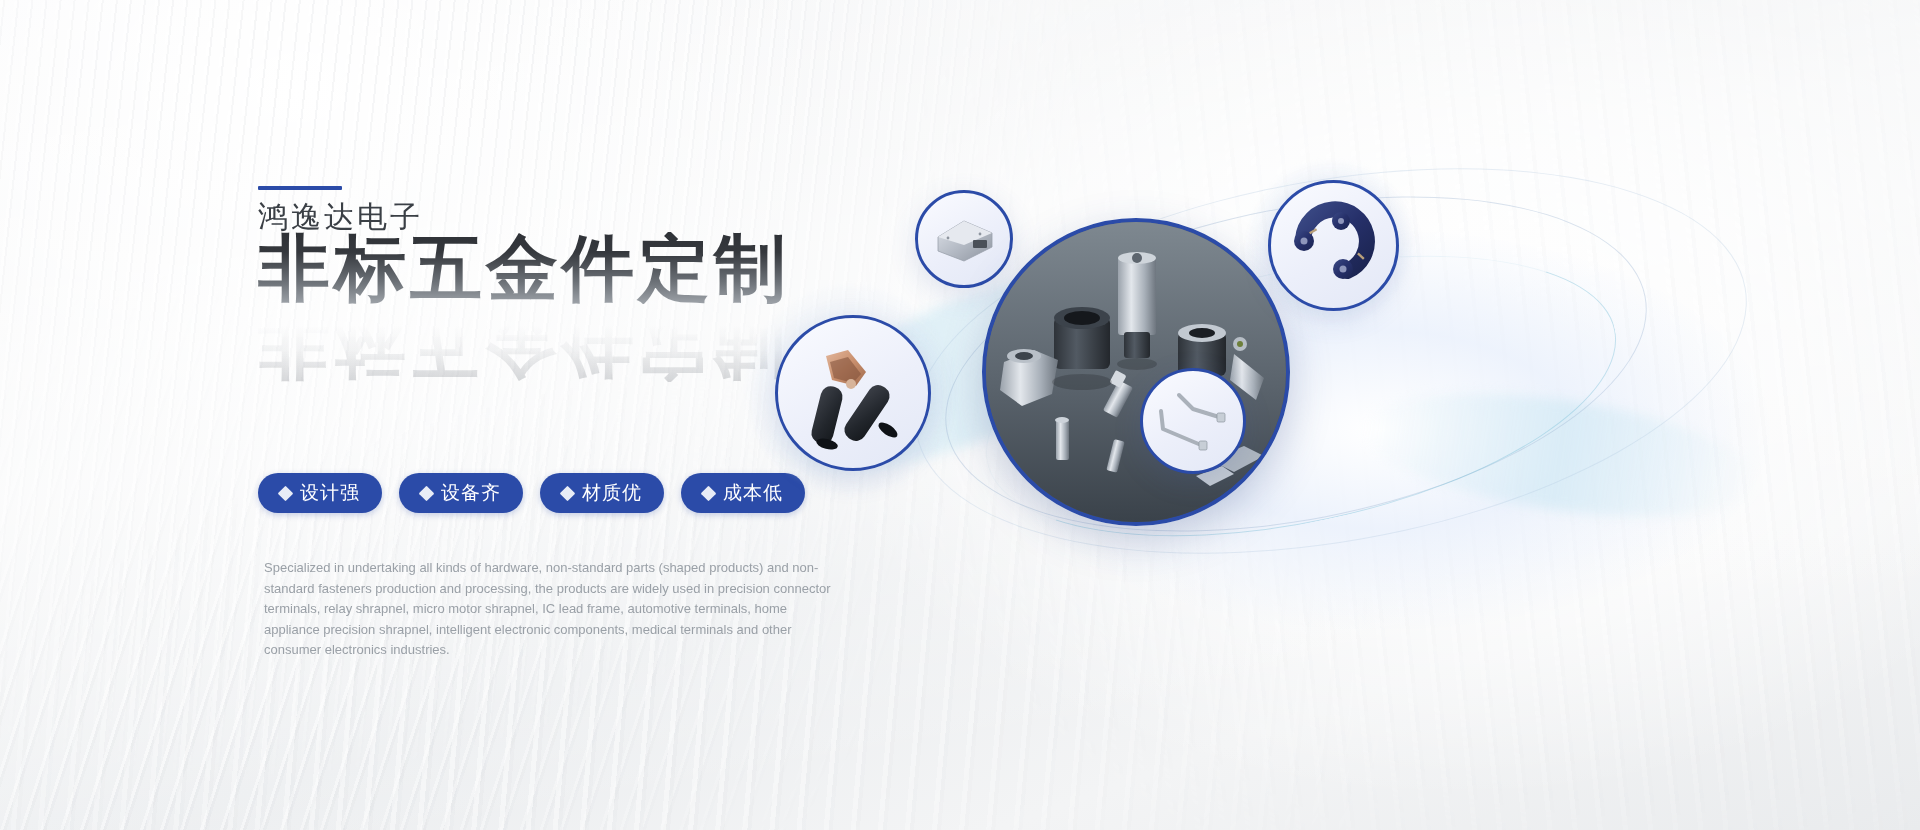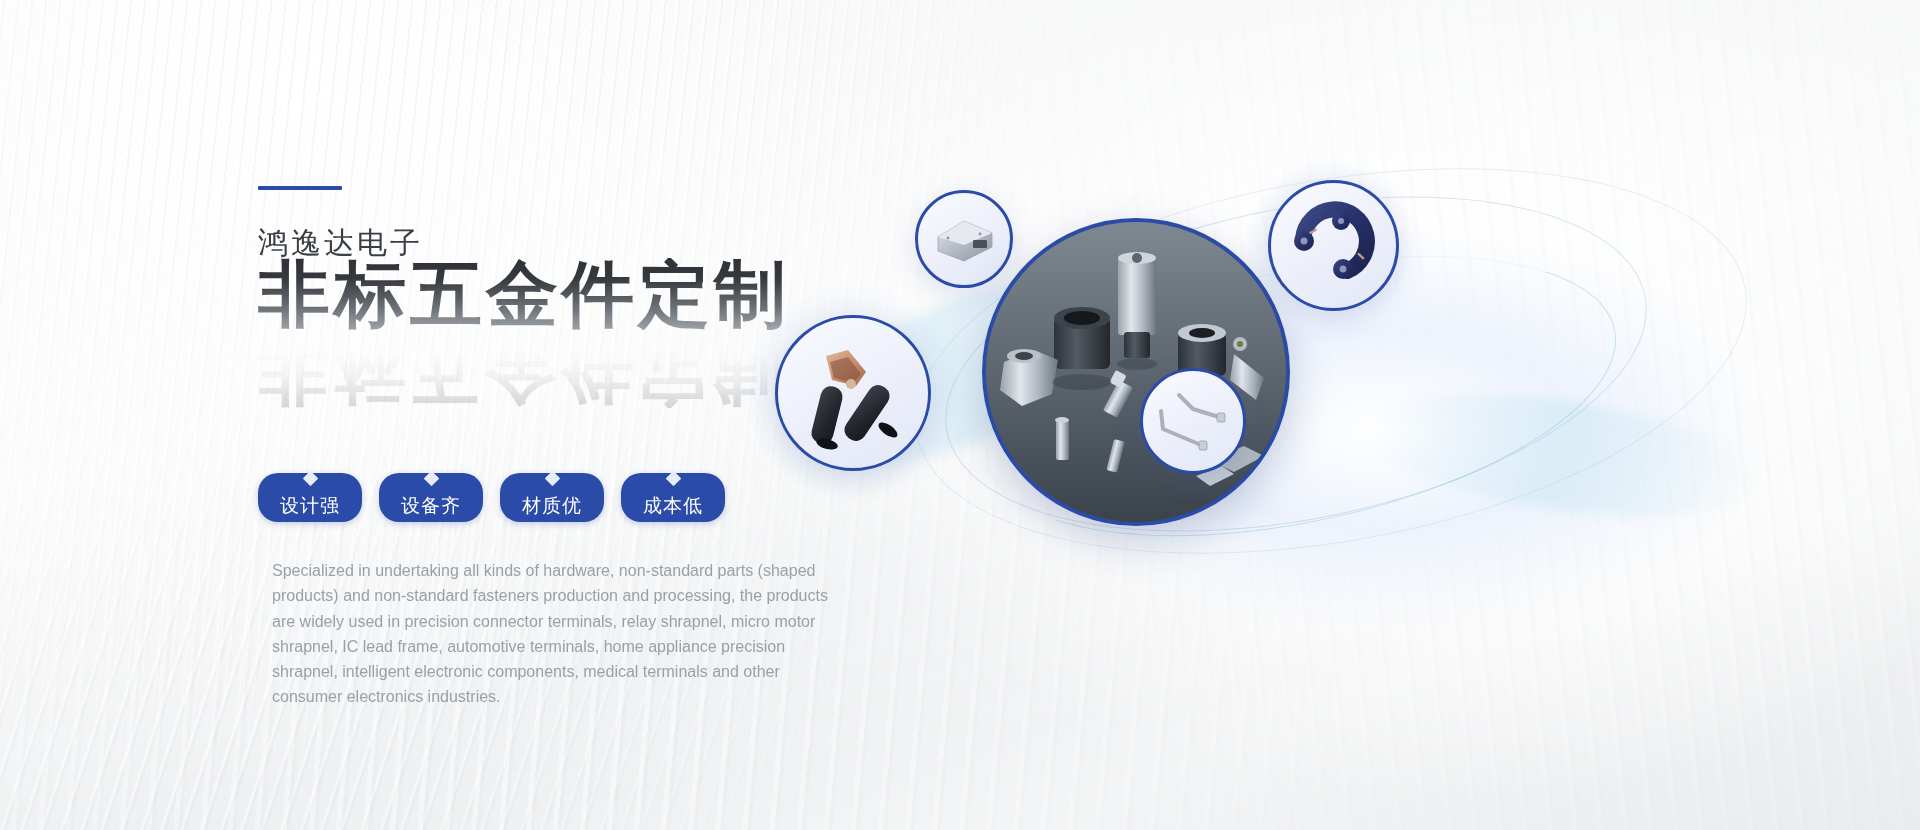--- a/index.html
+++ b/index.html
@@ -75,21 +75,21 @@
         rgba(190,194,200,0.12) 23px,
         rgba(190,194,200,0.12) 27px);
     -webkit-mask-image:radial-gradient(ellipse 55% 60% at 35% 40%, #000 10%, rgba(0,0,0,.45) 55%, rgba(0,0,0,0) 82%);
             mask-image:radial-gradient(ellipse 55% 60% at 35% 40%, #000 10%, rgba(0,0,0,.45) 55%, rgba(0,0,0,0) 82%);
     opacity:.6;}
 
   
   .copy{position:absolute;left:258px;top:186px;width:660px;}
   .accent-rule{width:84px;height:4px;background:#2b4ba8;border-radius:1px;}
   .brand{
-    margin-top:38px;
+    margin-top:12px;
     font-size:30px;letter-spacing:3px;color:#3a3f45;
     font-family:"Liberation Sans","DejaVu Sans",sans-serif;
     font-weight:400;line-height:1;
   }
   .headline-wrap{position:relative;height:120px;}
   .headline{
     font-size:72px;font-weight:700;letter-spacing:4px;line-height:1;
     background:linear-gradient(180deg,#2f3237 0%,#35383d 28%,#6d7278 70%,#9ea3a9 100%);
     -webkit-background-clip:text;background-clip:text;
     color:transparent;-webkit-text-fill-color:transparent;
@@ -101,35 +101,34 @@
     transform:scaleY(-1);
     background:linear-gradient(180deg,rgba(120,125,132,0.30) 0%,rgba(150,155,162,0.10) 45%,rgba(160,165,172,0) 80%);
     -webkit-background-clip:text;background-clip:text;
     color:transparent;-webkit-text-fill-color:transparent;
     white-space:nowrap;pointer-events:none;
   }
 
   .tags{position:absolute;left:258px;top:473px;display:flex;gap:17px;}
   .tag{
     display:flex;align-items:center;gap:9px;
-    height:49px;padding:0 22px;border-radius:20px;
+    height:40px;padding:0 22px;border-radius:20px;
     background:#2b4ba8;color:#ffffff;
     font-size:19px;letter-spacing:1px;
     box-shadow:0 2px 6px rgba(43,75,168,0.25);
     white-space:nowrap;
-    flex-direction:column;
   }
   .tag .dia{
     width:11px;height:11px;background:#e8ecf6;
     transform:rotate(45deg);border-radius:1px;flex:none;
   }
 
   .blurb{
-    position:absolute;left:272px;top:558px;width:568px;
-    font-size:16px;line-height:1.58;color:#9aa0a7;
+    position:absolute;left:264px;top:558px;width:568px;
+    font-size:13px;line-height:1.58;color:#9aa0a7;
     font-family:"Liberation Sans","DejaVu Sans",sans-serif;
   }
 
   
   .visual{position:absolute;left:930px;top:150px;width:900px;height:520px;}
   .glow{
     position:absolute;left:60px;top:80px;width:780px;height:400px;
     background:radial-gradient(ellipse at 50% 50%, rgba(255,255,255,0.95) 0%, rgba(233,240,252,0.8) 35%, rgba(255,255,255,0) 72%);
     border-radius:50%;
   }

